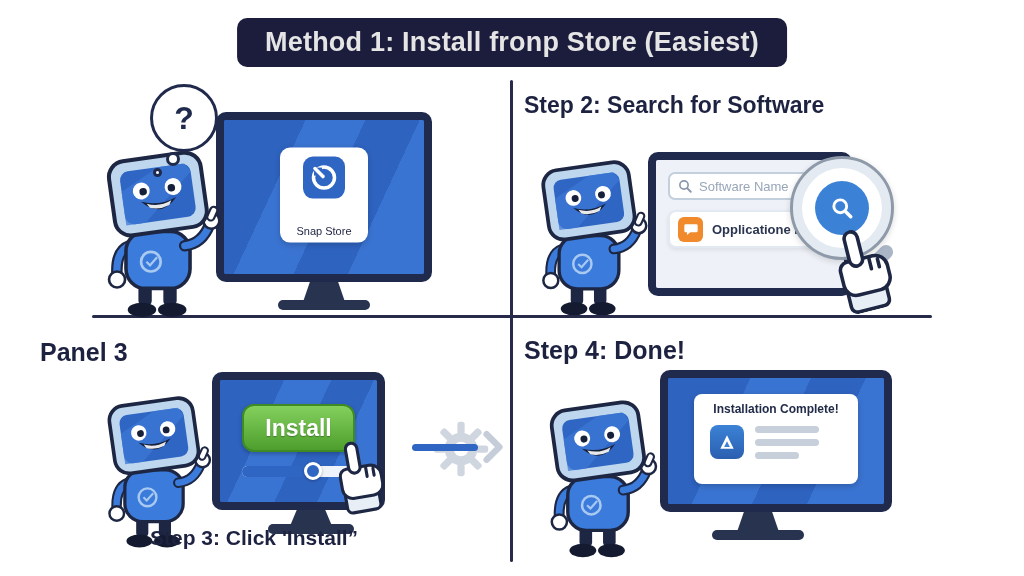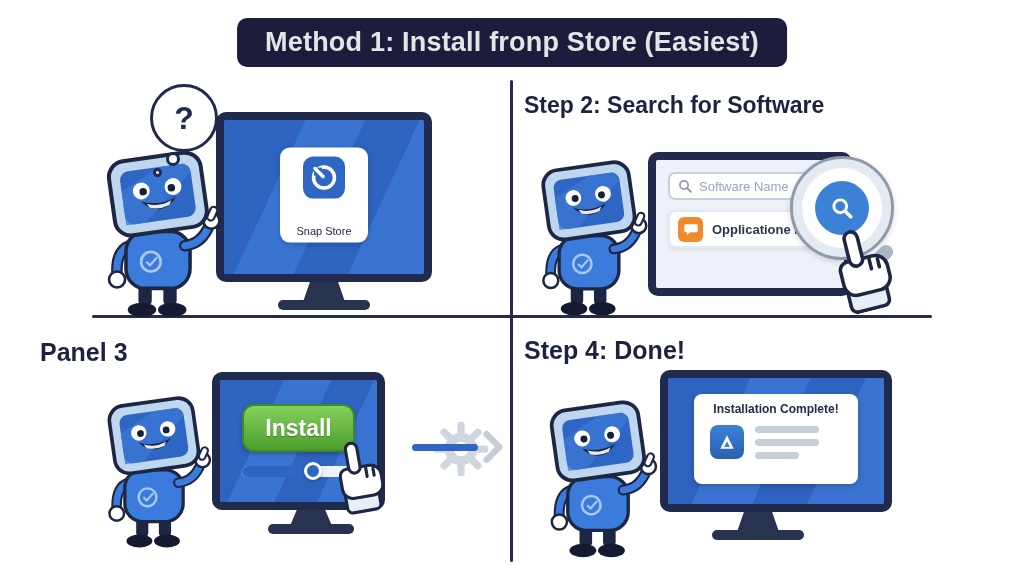--- a/index.html
+++ b/index.html
@@ -256,20 +256,21 @@
       <use href="#sym-gear"></use>
     </svg>
   <div class="arrow-line"></div>
   <svg class="arrow-chev" viewBox="0 0 24 32">
     <path d="M6 4 L18 16 L6 28" stroke="#c4cdd8" stroke-width="6" fill="none" stroke-linecap="round" stroke-linejoin="round"></path>
   </svg>
   <svg class="hand" id="hand3">
       <use href="#sym-hand"></use>
     </svg>
 
+  <div class="caption" id="caption3">Step 3: Click 'Install”</div>
 
   <div class="heading" id="heading4">Step 4: Done!</div>
 
   <svg class="robot" id="robot4">
       <use href="#sym-robot"></use>
     </svg>
 
   <div class="monitor" id="monitor4">
     <div class="screen blue-screen">
       <div class="complete-card">

